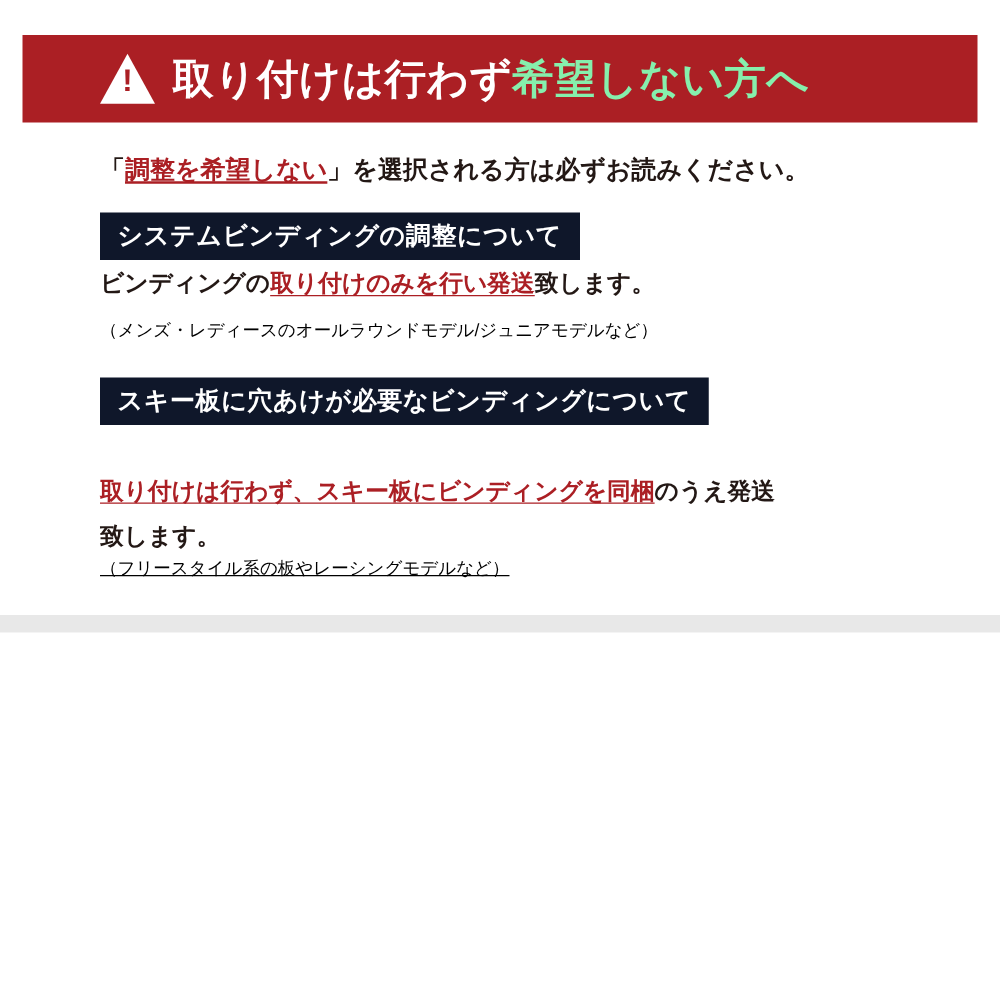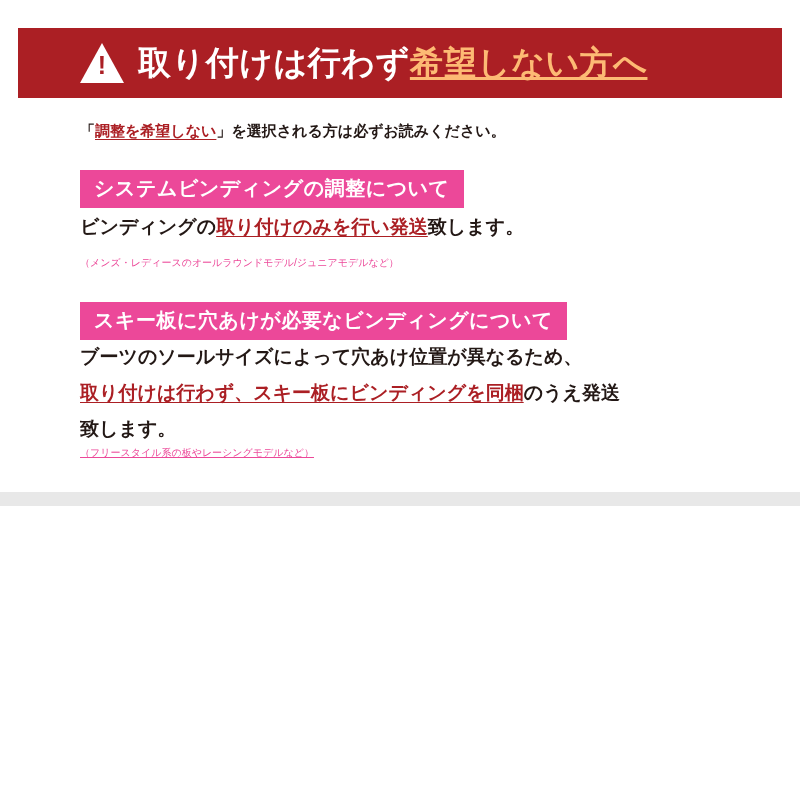--- a/index.html
+++ b/index.html
@@ -35,42 +35,42 @@
   }
   .warn-icon .bang {
     position:absolute; left:0; top:10px; width:44px;
     text-align:center; font-size:25px; font-weight:bold; line-height:1;
     color:#ab1f24;
   }
   .hero-title {
     font-size:33px; font-weight:bold; letter-spacing:0.5px;
     color:#ffffff; white-space:nowrap;
   }
-  .hero-title .hl { color:#fdba74; text-decoration:underline; text-underline-offset:3px; }
+  .hero-title .hl { color:#86efac; text-underline-offset:3px; }
 
   .lead {
     position:absolute; left:80px; top:122px;
-    font-size:15px; font-weight:bold; white-space:nowrap;
+    font-size:20px; font-weight:bold; white-space:nowrap;
   }
   .lead .u-red { color:#ab1f24; text-decoration:underline; text-underline-offset:3px; }
 
   .subbar {
-    position:absolute; background:#ec4899; color:#fff;
+    position:absolute; background:#0f172a; color:#fff;
     font-size:20px; font-weight:bold; letter-spacing:0.5px;
     padding:5px 14px 6px 14px; white-space:nowrap;
   }
   .subbar.b1 { left:80px; top:170px; }
   .subbar.b2 { left:80px; top:302px; }
 
   .body-line {
     position:absolute; font-size:19px; font-weight:bold; white-space:nowrap;
   }
   .body-line .u-red { color:#ab1f24; text-decoration:underline; text-underline-offset:3px; }
   .note {
-    position:absolute; font-size:10px; white-space:nowrap; color:#ec4899;
+    position:absolute; font-size:14px; white-space:nowrap; color:#000000;
   }
 
   .l1 { left:80px; top:214px; }
   .n1 { left:80px; top:256px; }
   .l2 { left:80px; top:344px; }
   .l3 { left:80px; top:380px;text-align:right; }
   .l4 { left:80px; top:416px; }
   .n2 { left:80px; top:446px;text-decoration:underline; }
 
   
@@ -103,21 +103,20 @@
     <div class="subbar b1">システムビンディングの調整について</div>
 
     <div class="body-line l1">
       <span>ビンディングの</span><span class="u-red">取り付けのみを行い発送</span><span>致します。</span>
     </div>
 
     <div class="note n1">（メンズ・レディースのオールラウンドモデル/ジュニアモデルなど）</div>
 
     <div class="subbar b2">スキー板に穴あけが必要なビンディングについて</div>
 
-    <div class="body-line l2">ブーツのソールサイズによって穴あけ位置が異なるため、</div>
 
     <div class="body-line l3">
       <span class="u-red">取り付けは行わず、スキー板にビンディングを同梱</span><span>のうえ発送</span>
     </div>
 
     <div class="body-line l4">致します。</div>
 
     <div class="note n2">（フリースタイル系の板やレーシングモデルなど）</div>
   </div>
 

